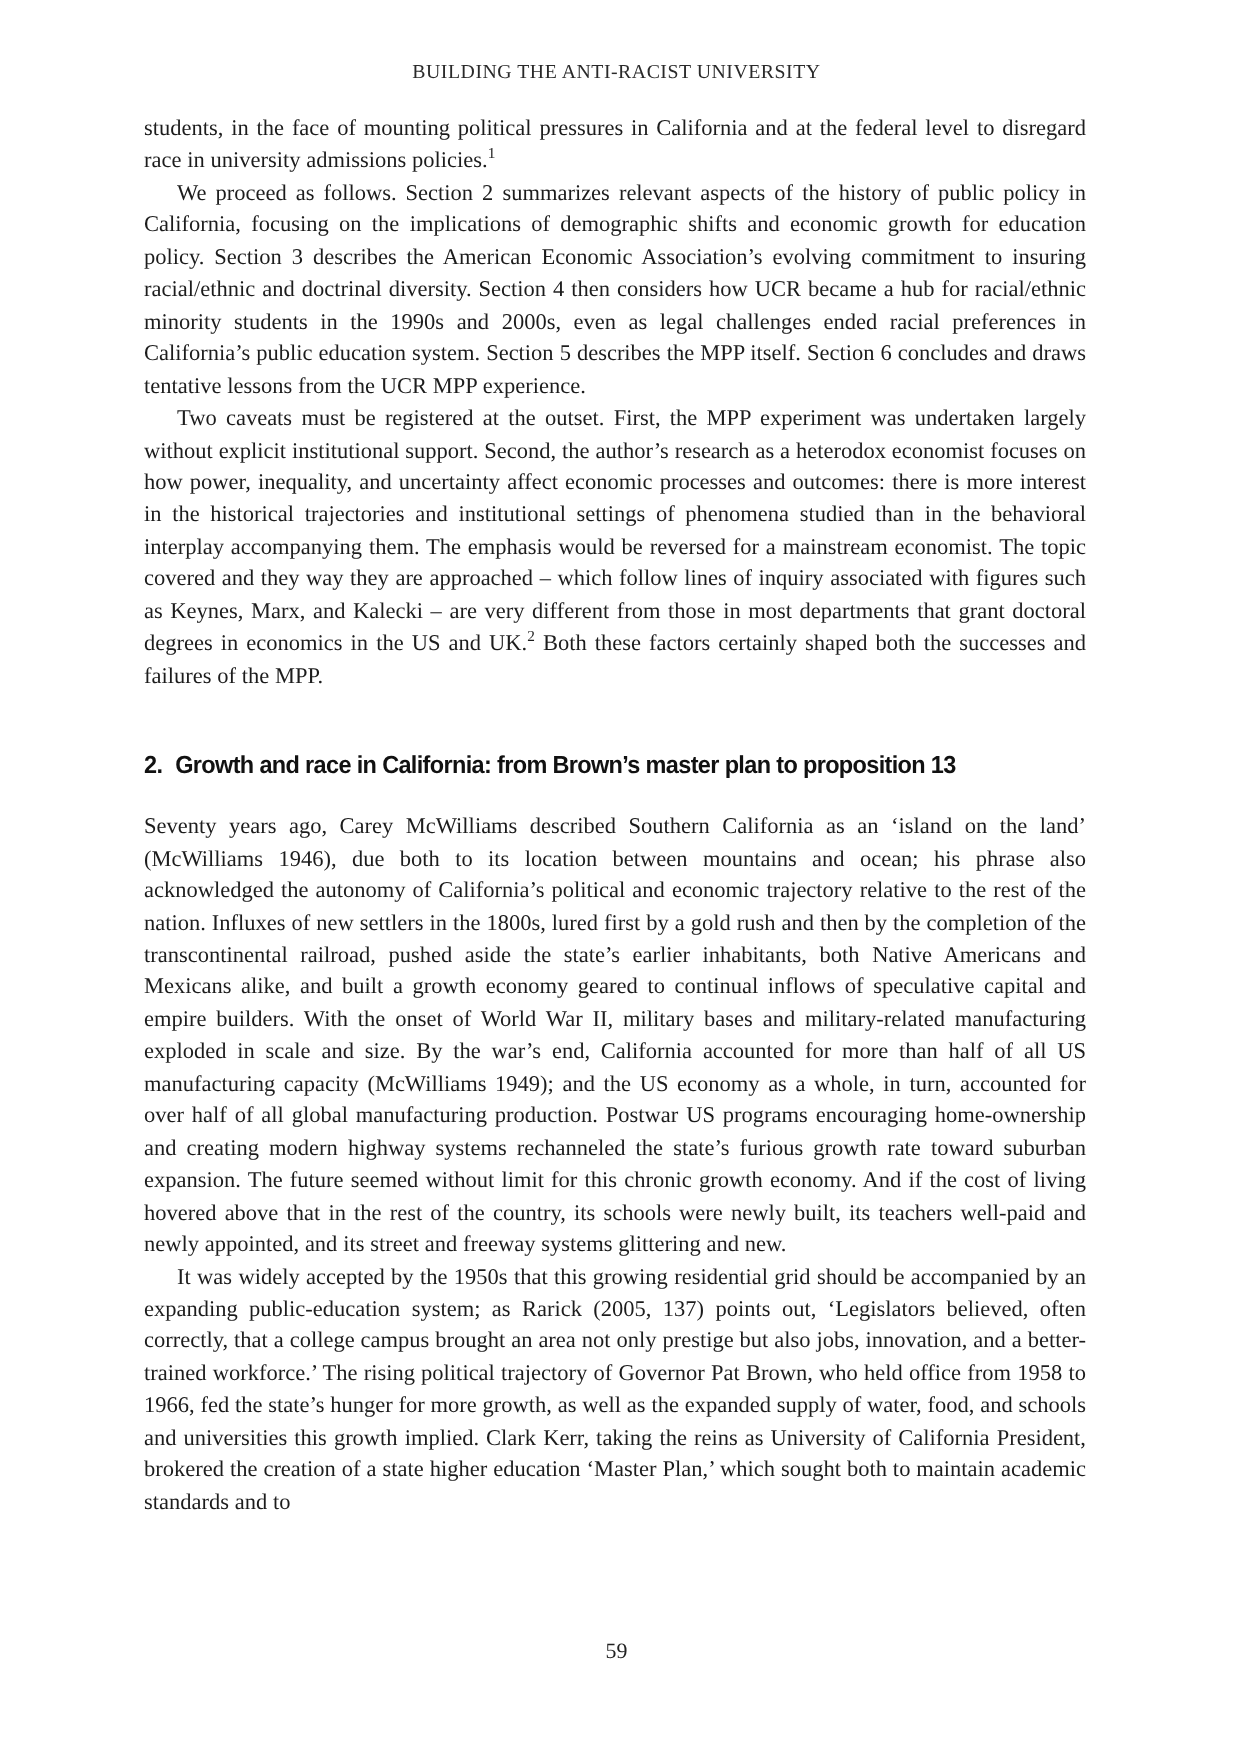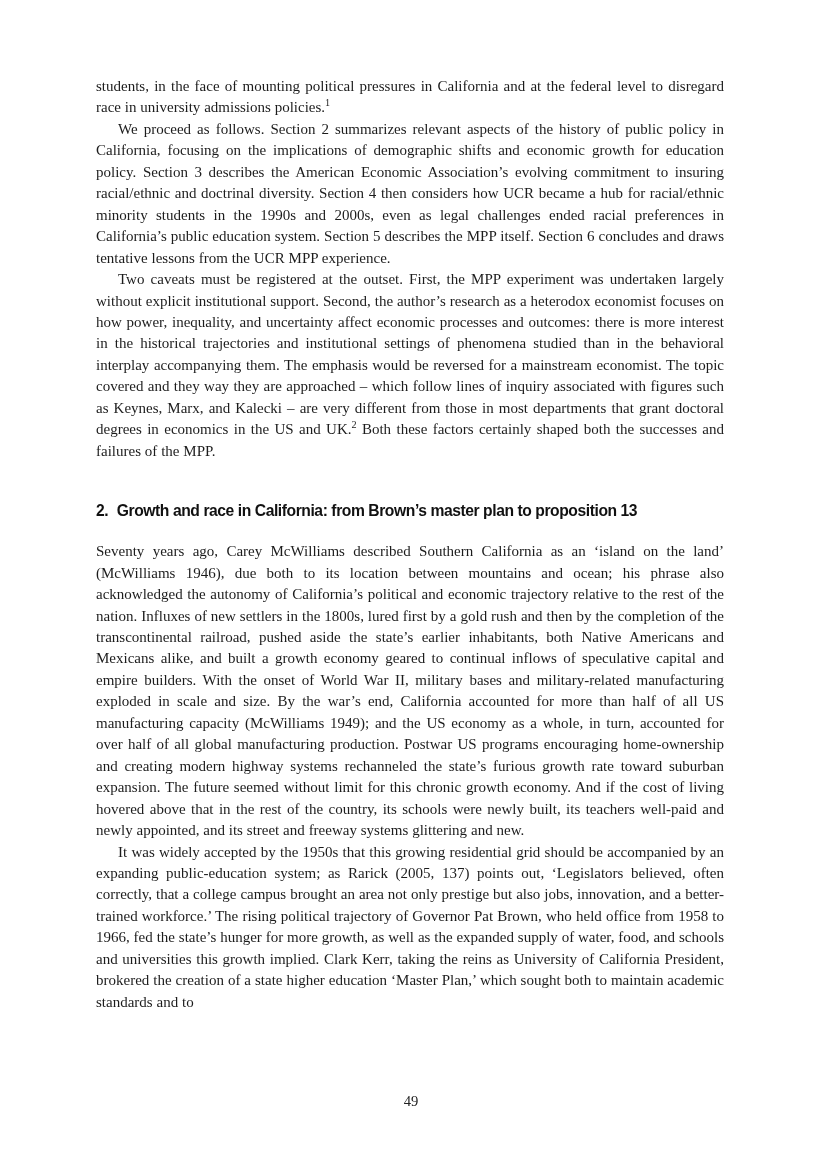--- a/index.html
+++ b/index.html
@@ -82,20 +82,21 @@
     text-align: center;
     font-size: 14.6px;
     color: #222222;
   }
 </style>
 </head>
 <body>
 
 <div class="page">
 
+  <div class="running-head">BUILDING THE ANTI-RACIST UNIVERSITY</div>
 
   <div class="content">
 
     <p class="body-text"><span>students, in the face of mounting political pressures in California and at the federal level to disregard race in university admissions policies.</span><sup>1</sup></p>
 
     <p class="body-text indent">We proceed as follows. Section 2 summarizes relevant aspects of the history of public policy in California, focusing on the implications of demographic shifts and economic growth for education policy. Section 3 describes the American Economic Association’s evolving commitment to insuring racial/ethnic and doctrinal diversity. Section 4 then considers how UCR became a hub for racial/ethnic minority students in the 1990s and 2000s, even as legal challenges ended racial preferences in California’s public education system. Section 5 describes the MPP itself. Section 6 concludes and draws tentative lessons from the UCR MPP experience.</p>
 
     <p class="body-text indent"><span>Two caveats must be registered at the outset. First, the MPP experiment was undertaken largely without explicit institutional support. Second, the author’s research as a heterodox economist focuses on how power, inequality, and uncertainty affect economic processes and outcomes: there is more interest in the historical trajectories and institutional settings of phenomena studied than in the behavioral interplay accompanying them. The emphasis would be reversed for a mainstream economist. The topic covered and they way they are approached – which follow lines of inquiry associated with figures such as Keynes, Marx, and Kalecki – are very different from those in most departments that grant doctoral degrees in economics in the US and UK.</span><sup>2</sup><span> Both these factors certainly shaped both the successes and failures of the MPP.</span></p>
 
     <div class="gap-before-heading"></div>
@@ -103,15 +104,15 @@
     <h2 class="section-heading"><span class="num">2.</span><span>Growth and race in California: from Brown’s master plan to proposition 13</span></h2>
 
     <div class="gap-after-heading"></div>
 
     <p class="body-text">Seventy years ago, Carey McWilliams described Southern California as an ‘island on the land’ (McWilliams 1946), due both to its location between mountains and ocean; his phrase also acknowledged the autonomy of California’s political and economic trajectory relative to the rest of the nation. Influxes of new settlers in the 1800s, lured first by a gold rush and then by the completion of the transcontinental railroad, pushed aside the state’s earlier inhabitants, both Native Americans and Mexicans alike, and built a growth economy geared to continual inflows of speculative capital and empire builders. With the onset of World War II, military bases and military-related manufacturing exploded in scale and size. By the war’s end, California accounted for more than half of all US manufacturing capacity (McWilliams 1949); and the US economy as a whole, in turn, accounted for over half of all global manufacturing production. Postwar US programs encouraging home-ownership and creating modern highway systems rechanneled the state’s furious growth rate toward suburban expansion. The future seemed without limit for this chronic growth economy. And if the cost of living hovered above that in the rest of the country, its schools were newly built, its teachers well-paid and newly appointed, and its street and freeway systems glittering and new.</p>
 
     <p class="body-text indent">It was widely accepted by the 1950s that this growing residential grid should be accompanied by an expanding public-education system; as Rarick (2005, 137) points out, ‘Legislators believed, often correctly, that a college campus brought an area not only prestige but also jobs, innovation, and a better-trained workforce.’ The rising political trajectory of Governor Pat Brown, who held office from 1958 to 1966, fed the state’s hunger for more growth, as well as the expanded supply of water, food, and schools and universities this growth implied. Clark Kerr, taking the reins as University of California President, brokered the creation of a state higher education ‘Master Plan,’ which sought both to maintain academic standards and to</p>
 
   </div>
 
-  <div class="page-number">49</div>
+  <div class="page-number">59</div>
 
 </div>
 
 </body></html>

